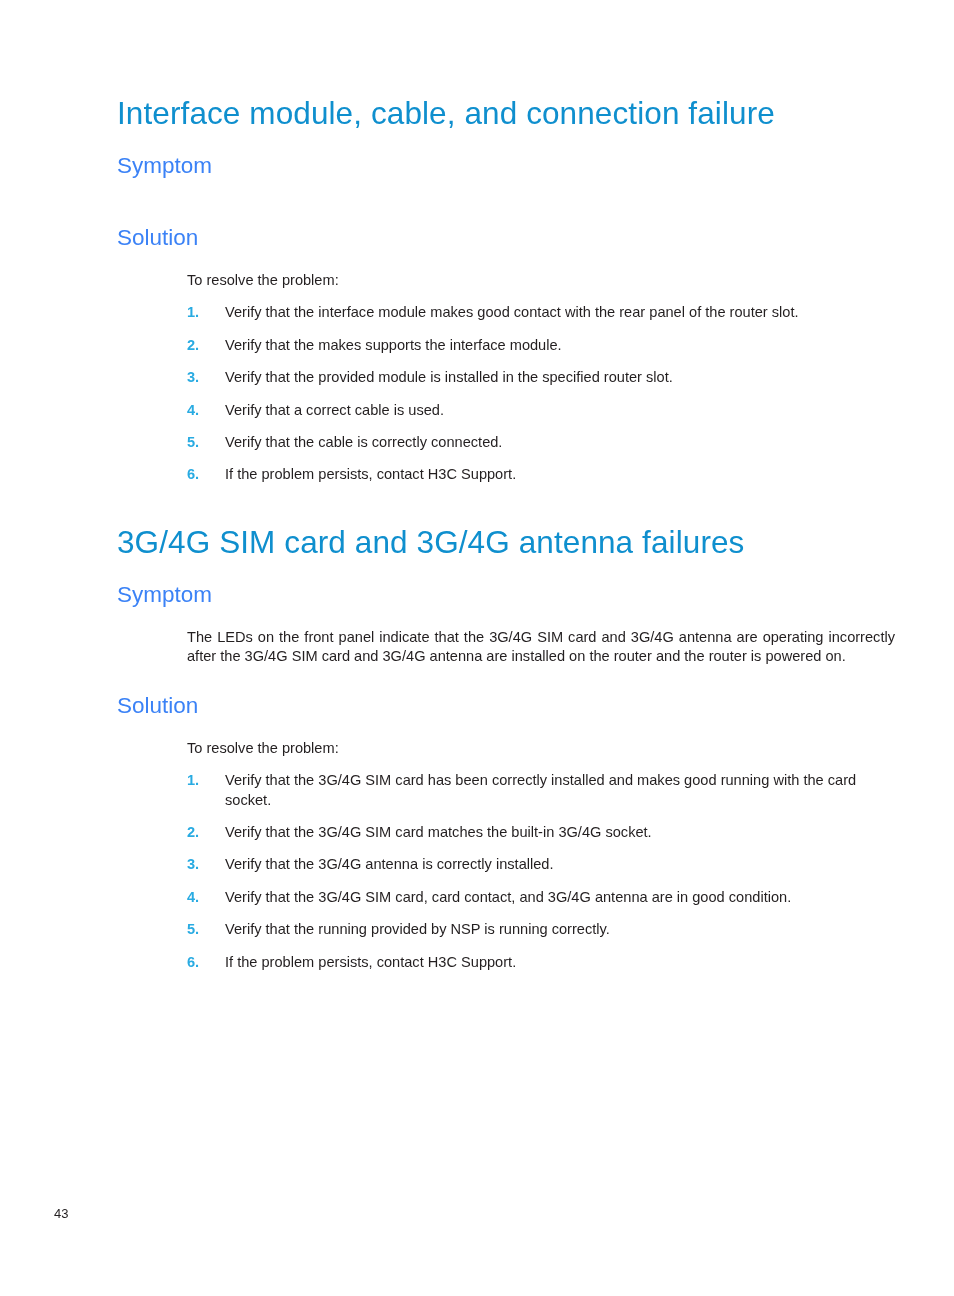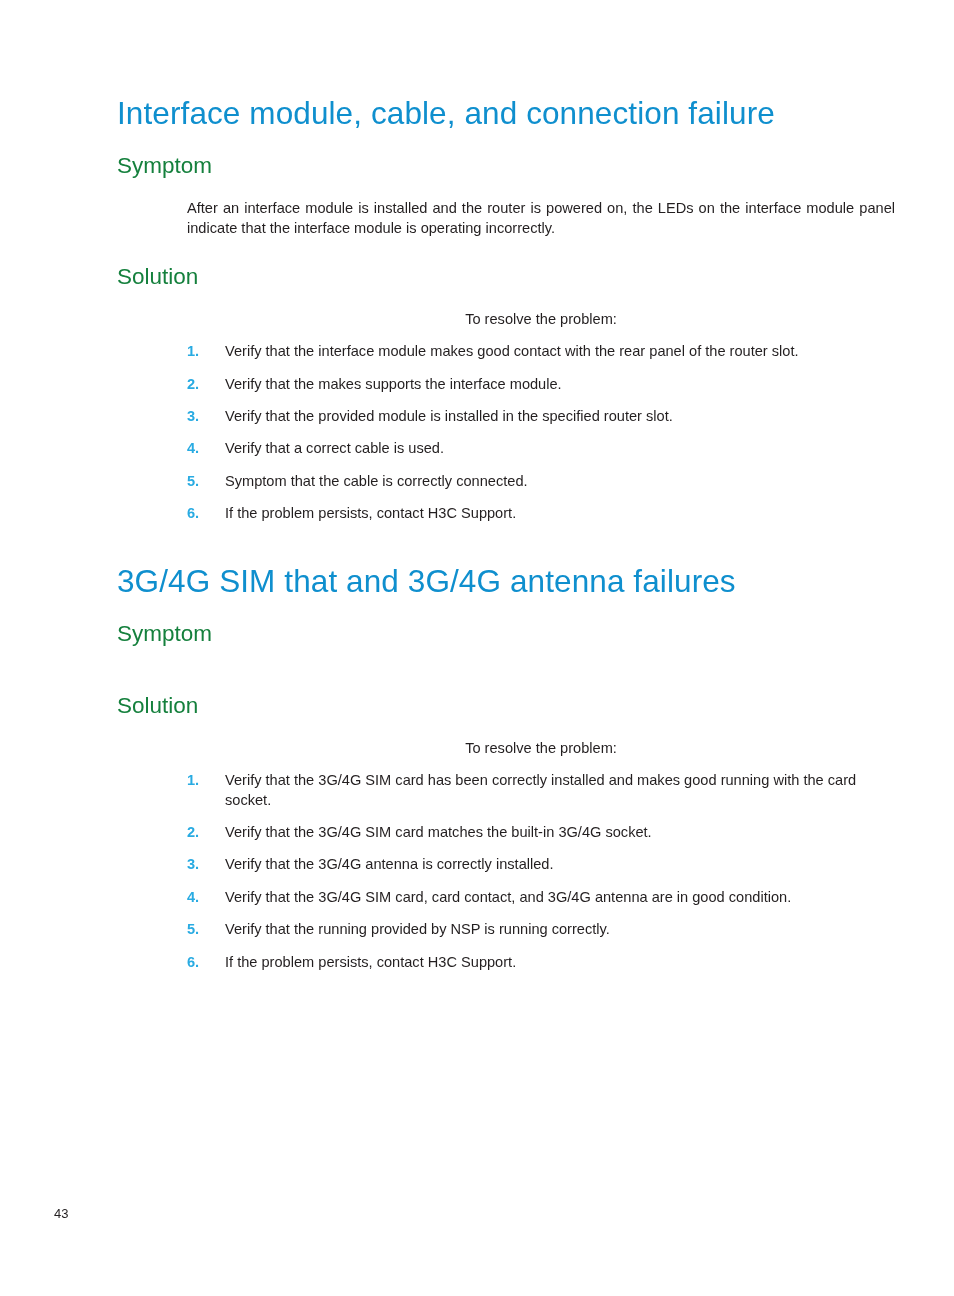--- a/index.html
+++ b/index.html
@@ -35,21 +35,21 @@
     font-weight: normal;
     color: #0f8fce;
     letter-spacing: 0.1px;
     line-height: 1.12;
     margin: 0 0 0 0;
     padding: 0;
   }
   h2.h-sub {
     font-size: 22.5px;
     font-weight: normal;
-    color: #15803d;
+    color: #3b82f6;
     line-height: 1.15;
     margin: 0;
     padding: 0;
   }
   .gap-after-h1    { height: 22px; }
   .gap-after-h2    { height: 20px; }
   .gap-before-h2   { height: 26px; }
   .gap-before-h1   { height: 40px; }
 
   
@@ -93,21 +93,20 @@
   }
   ol.steps li .txt {
     display: block;
   }
   .list-lead {
     margin-left: 70px;
     width: 708px;
     font-size: 14.6px;
     line-height: 1.33;
     color: #231f20;
-    text-align: center;
   }
 
   
   .footer {
     position: absolute;
     left: 0;
     top: 1206px;
     width: 954px;
     text-align: left;
     font-size: 13px;
@@ -120,23 +119,20 @@
 
 <div class="page">
   <div class="content">
 
     <h1 class="h-title">Interface module, cable, and connection failure</h1>
     <div class="gap-after-h1"></div>
 
     <h2 class="h-sub">Symptom</h2>
     <div class="gap-after-h2"></div>
 
-    <div class="body-block">
-      <p class="body">After an interface module is installed and the router is powered on, the LEDs on the interface module panel indicate that the interface module is operating incorrectly.</p>
-    </div>
 
     <div class="gap-before-h2"></div>
     <h2 class="h-sub">Solution</h2>
     <div class="gap-after-h2"></div>
 
     <div class="list-lead">To resolve the problem:</div>
 
     <ol class="steps">
       <li>
         <span class="num">1.</span>
@@ -149,36 +145,39 @@
       <li>
         <span class="num">3.</span>
         <span class="txt">Verify that the provided module is installed in the specified router slot.</span>
       </li>
       <li>
         <span class="num">4.</span>
         <span class="txt">Verify that a correct cable is used.</span>
       </li>
       <li>
         <span class="num">5.</span>
-        <span class="txt">Symptom that the cable is correctly connected.</span>
+        <span class="txt">Verify that the cable is correctly connected.</span>
       </li>
       <li>
         <span class="num">6.</span>
         <span class="txt">If the problem persists, contact H3C Support.</span>
       </li>
     </ol>
 
     <div class="gap-before-h1"></div>
 
-    <h1 class="h-title">3G/4G SIM that and 3G/4G antenna failures</h1>
+    <h1 class="h-title">3G/4G SIM card and 3G/4G antenna failures</h1>
     <div class="gap-after-h1"></div>
 
     <h2 class="h-sub">Symptom</h2>
     <div class="gap-after-h2"></div>
 
+    <div class="body-block">
+      <p class="body">The LEDs on the front panel indicate that the 3G/4G SIM card and 3G/4G antenna are operating incorrectly after the 3G/4G SIM card and 3G/4G antenna are installed on the router and the router is powered on.</p>
+    </div>
 
     <div class="gap-before-h2"></div>
     <h2 class="h-sub">Solution</h2>
     <div class="gap-after-h2"></div>
 
     <div class="list-lead">To resolve the problem:</div>
 
     <ol class="steps">
       <li>
         <span class="num">1.</span>

